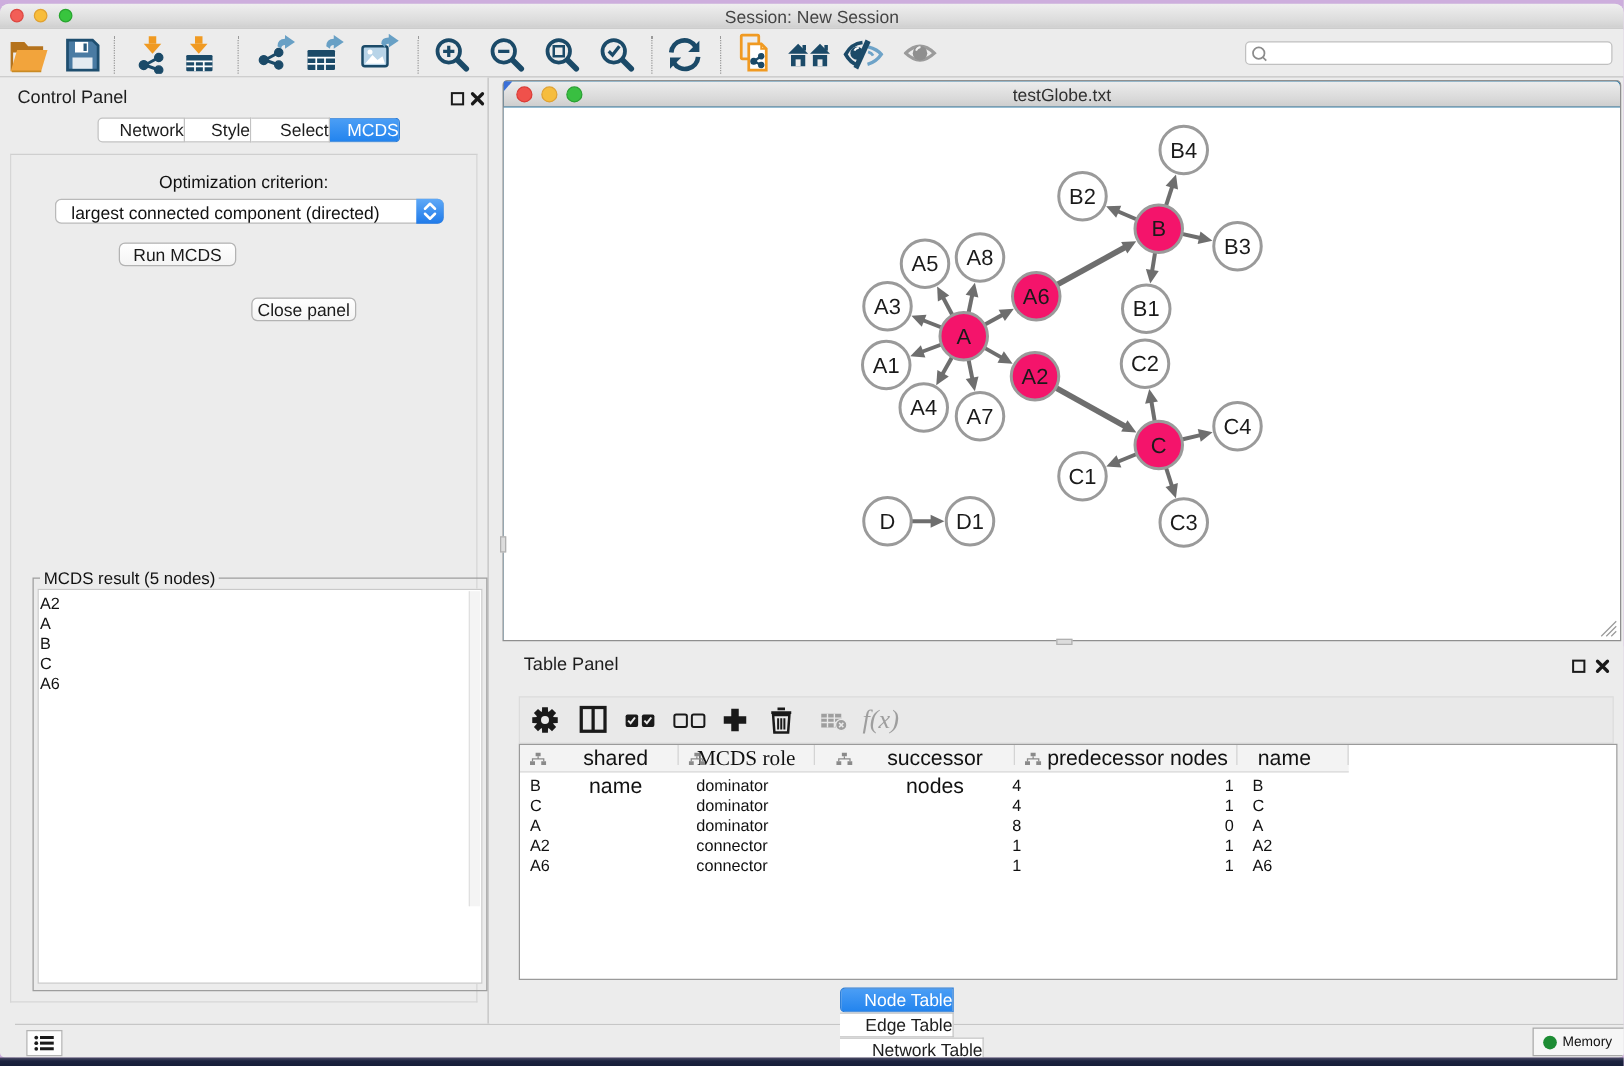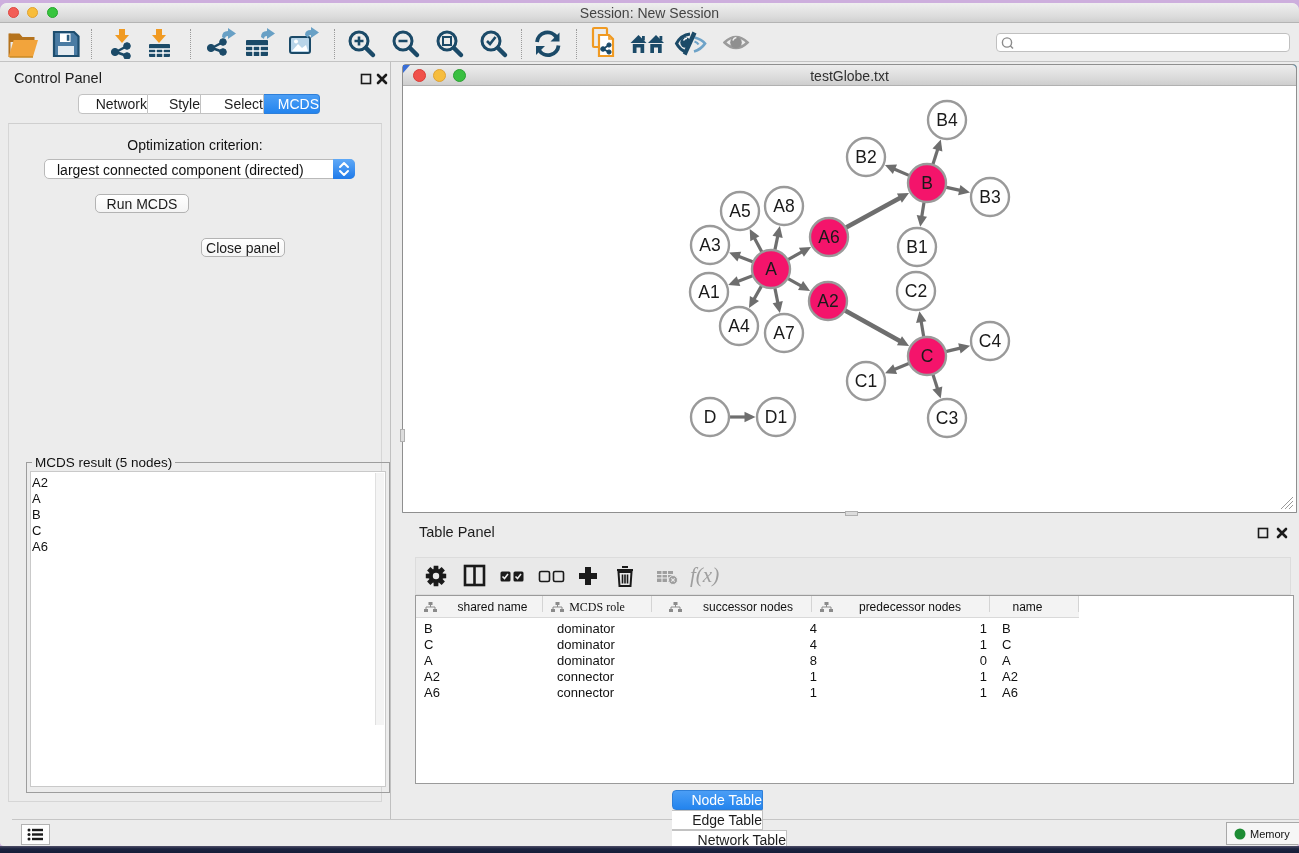--- a/index.html
+++ b/index.html
@@ -61,21 +61,21 @@
   
   #tpanel { position:absolute; left:392px; top:514px; width:907px; height:302px; background:#ececec; }
   #tpanel .hdr { position:absolute; left:27px; top:7px; font-size:14.5px; color:#1d1d1d; }
   #ttoolbar { position:absolute; left:23px; top:40px; width:876px; height:38px;
          background:#e9e9e9; border:1px solid #dcdcdc; }
   #tablebox { position:absolute; left:23px; top:78px; width:879px; height:189px;
          background:#fff; border:1px solid #9a9a9a; }
   #thead { position:absolute; left:0; top:0; width:663px; height:22px;
          background:#f3f3f3; border-bottom:1px solid #d9d9d9; }
   .thcell { position:absolute; top:0; height:16px; border-right:1px solid #d4d4d4;
-         font-size:12px; color:#111; text-align:center; line-height:22px; }
+         font-size:17px; color:#111; text-align:center; line-height:22px; }
   .trow { position:absolute; left:0; width:877px; height:16px; font-size:13px; color:#111; }
   .trow span { position:absolute; top:0; line-height:16px; }
   .num { text-align:right; }
   
   .wintl { position:absolute; top:4px; width:13px; height:13px; border-radius:50%; }
 </style>
 </head>
 <body>
 <div id="app">
 

